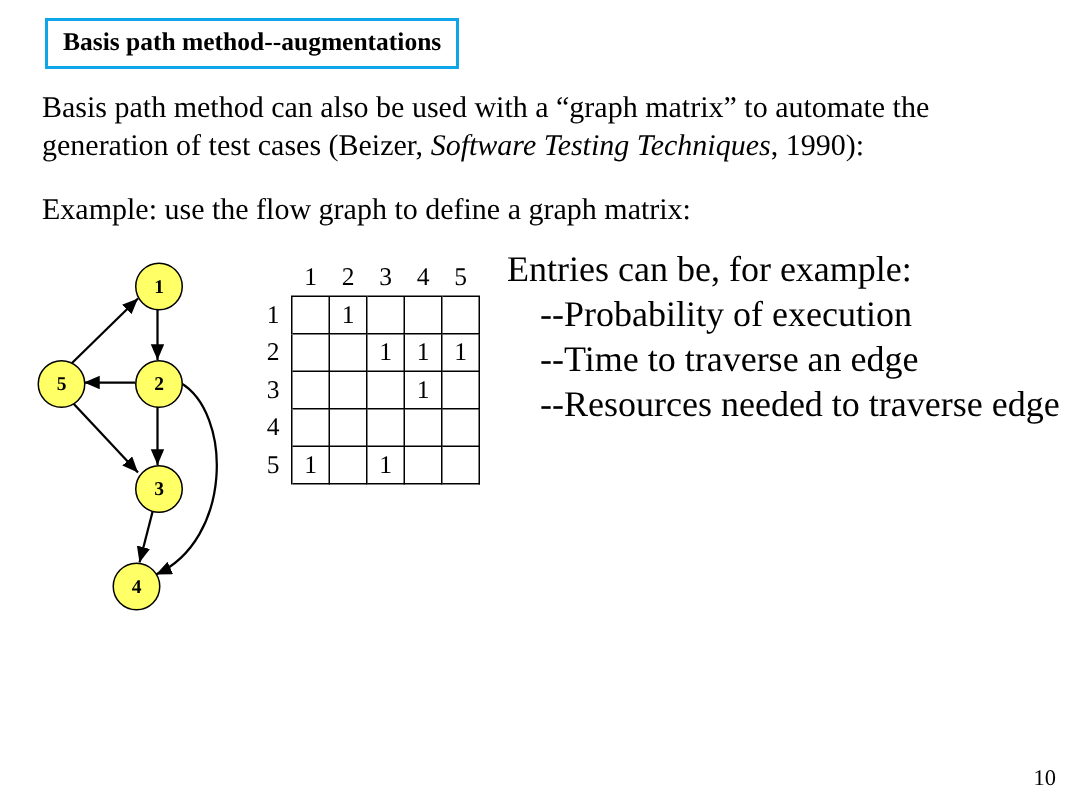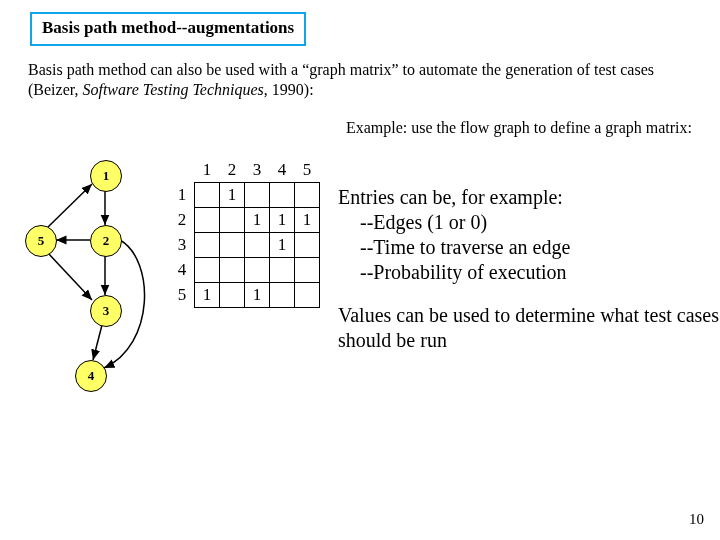--- a/index.html
+++ b/index.html
@@ -15,27 +15,26 @@
   .title-box {
     border: 2px solid #0ea5e9;
     display: inline-block;
     padding: 4px 10px 6px 10px;
     margin-left: 30px;
     margin-top: 12px;
     font-size: 17px;
     font-weight: bold;
   }
   .body-text {
-    font-size: 16px;
+    font-size: 20px;
     margin: 14px 28px 0 28px;
     line-height: 1.25;
   }
   .example-text {
     margin-top: 18px;
-    text-align: right;
   }
   .content-row {
     display: flex;
     margin-top: 12px;
     align-items: flex-start;
   }
   .graph-col {
     width: 170px;
     position: relative;
     height: 260px;
@@ -84,24 +83,23 @@
   table.matrix td.corner {
     border: none;
   }
   table.matrix td.rowhdr {
     border-top: none;
     border-bottom: none;
     border-left: none;
   }
   .right-col {
     flex: 1;
-    font-size: 20px;
+    font-size: 24px;
     line-height: 1.25;
     padding-left: 8px;
-    margin-top: 35px;
   }
   .indent {
     padding-left: 22px;
   }
   .values-text {
     margin-top: 18px;
   }
   .page-num {
     position: absolute;
     right: 16px;
@@ -205,24 +203,23 @@
         <td>1</td>
         <td></td>
         <td></td>
       </tr>
     </tbody>
       </table>
   </div>
 
   <div class="right-col">
     <div>Entries can be, for example:</div>
-    <div class="indent">--Edges (1 or 0)</div>
+    <div class="indent">--Probability of execution</div>
     <div class="indent">--Time to traverse an edge</div>
-    <div class="indent">--Probability of execution</div>
-    <div class="values-text">Values can be used to determine what test cases should be run</div>
+    <div class="indent">--Resources needed to traverse edge</div>
   </div>
 
 </div>
 
 <div class="page-num">10</div>
 
 
 
 
 </body></html>

